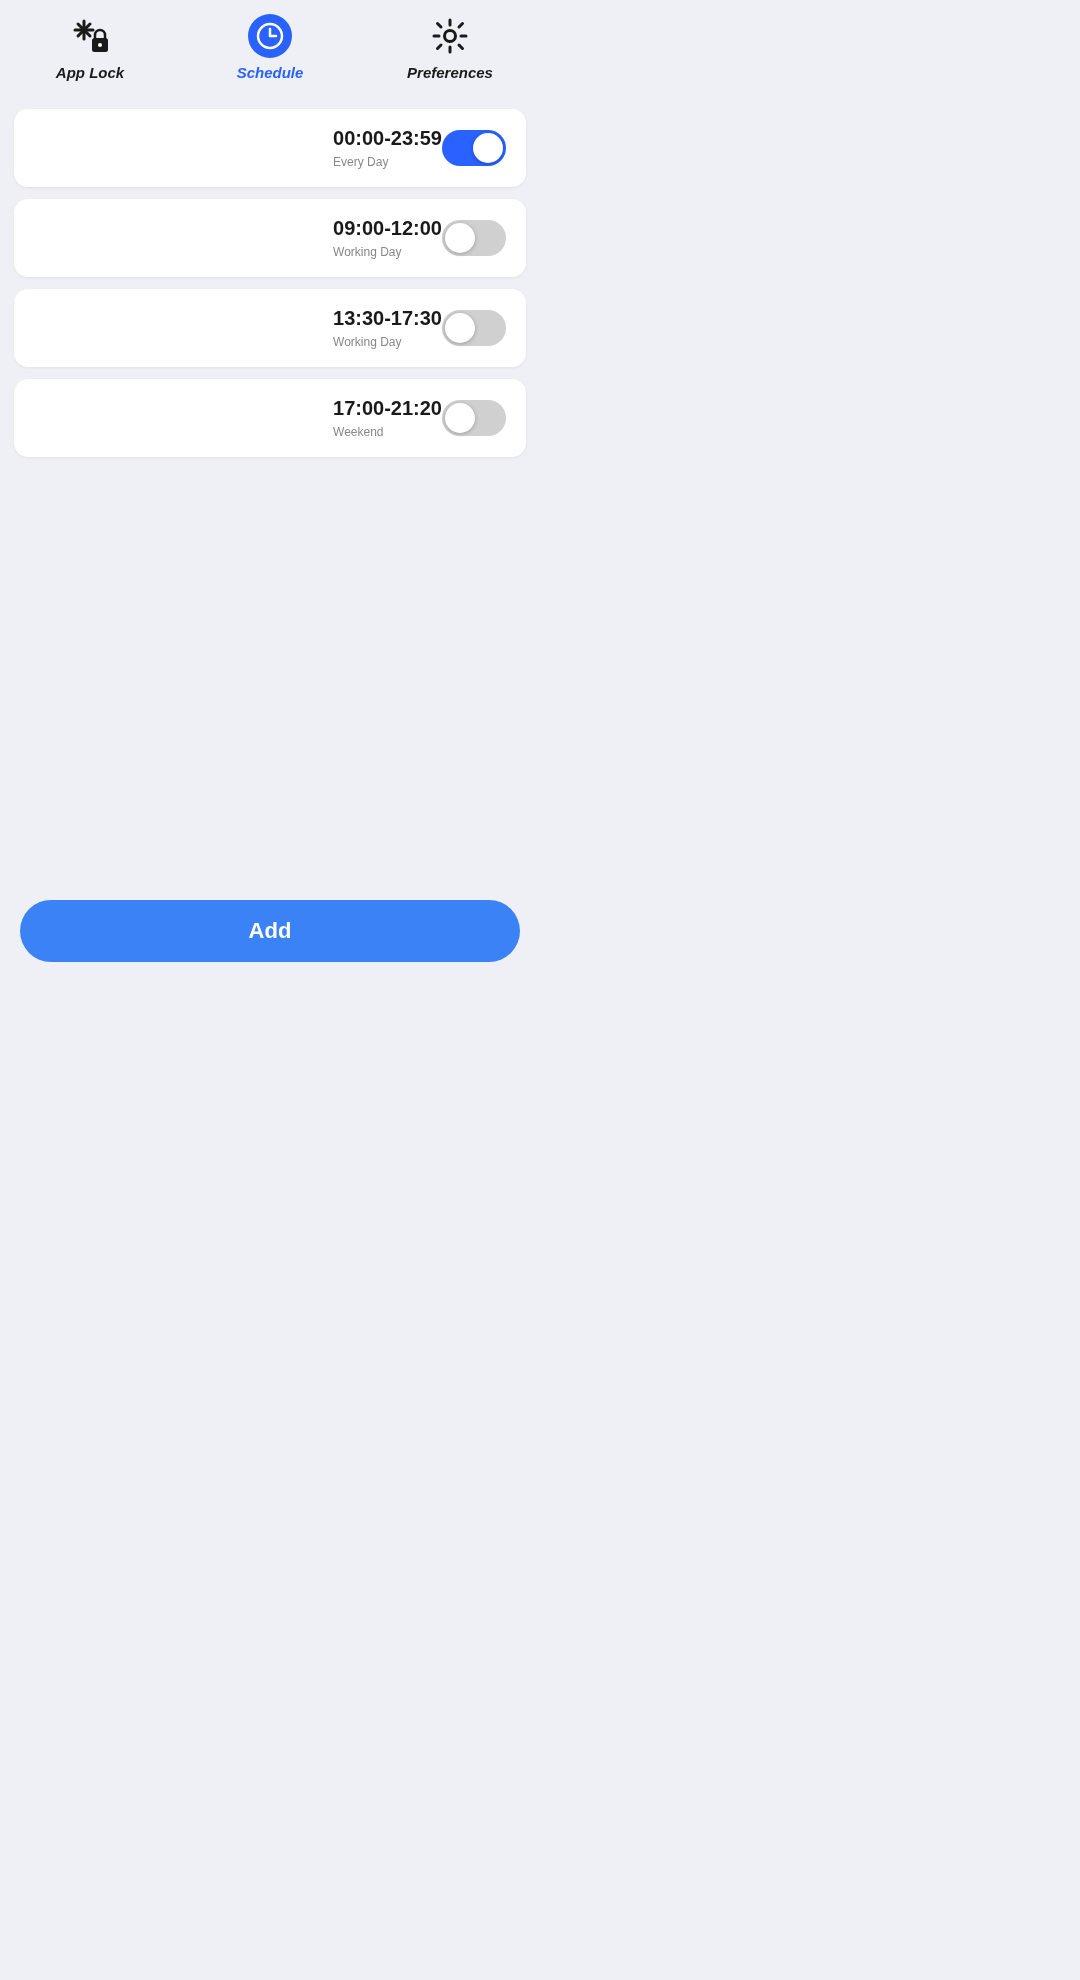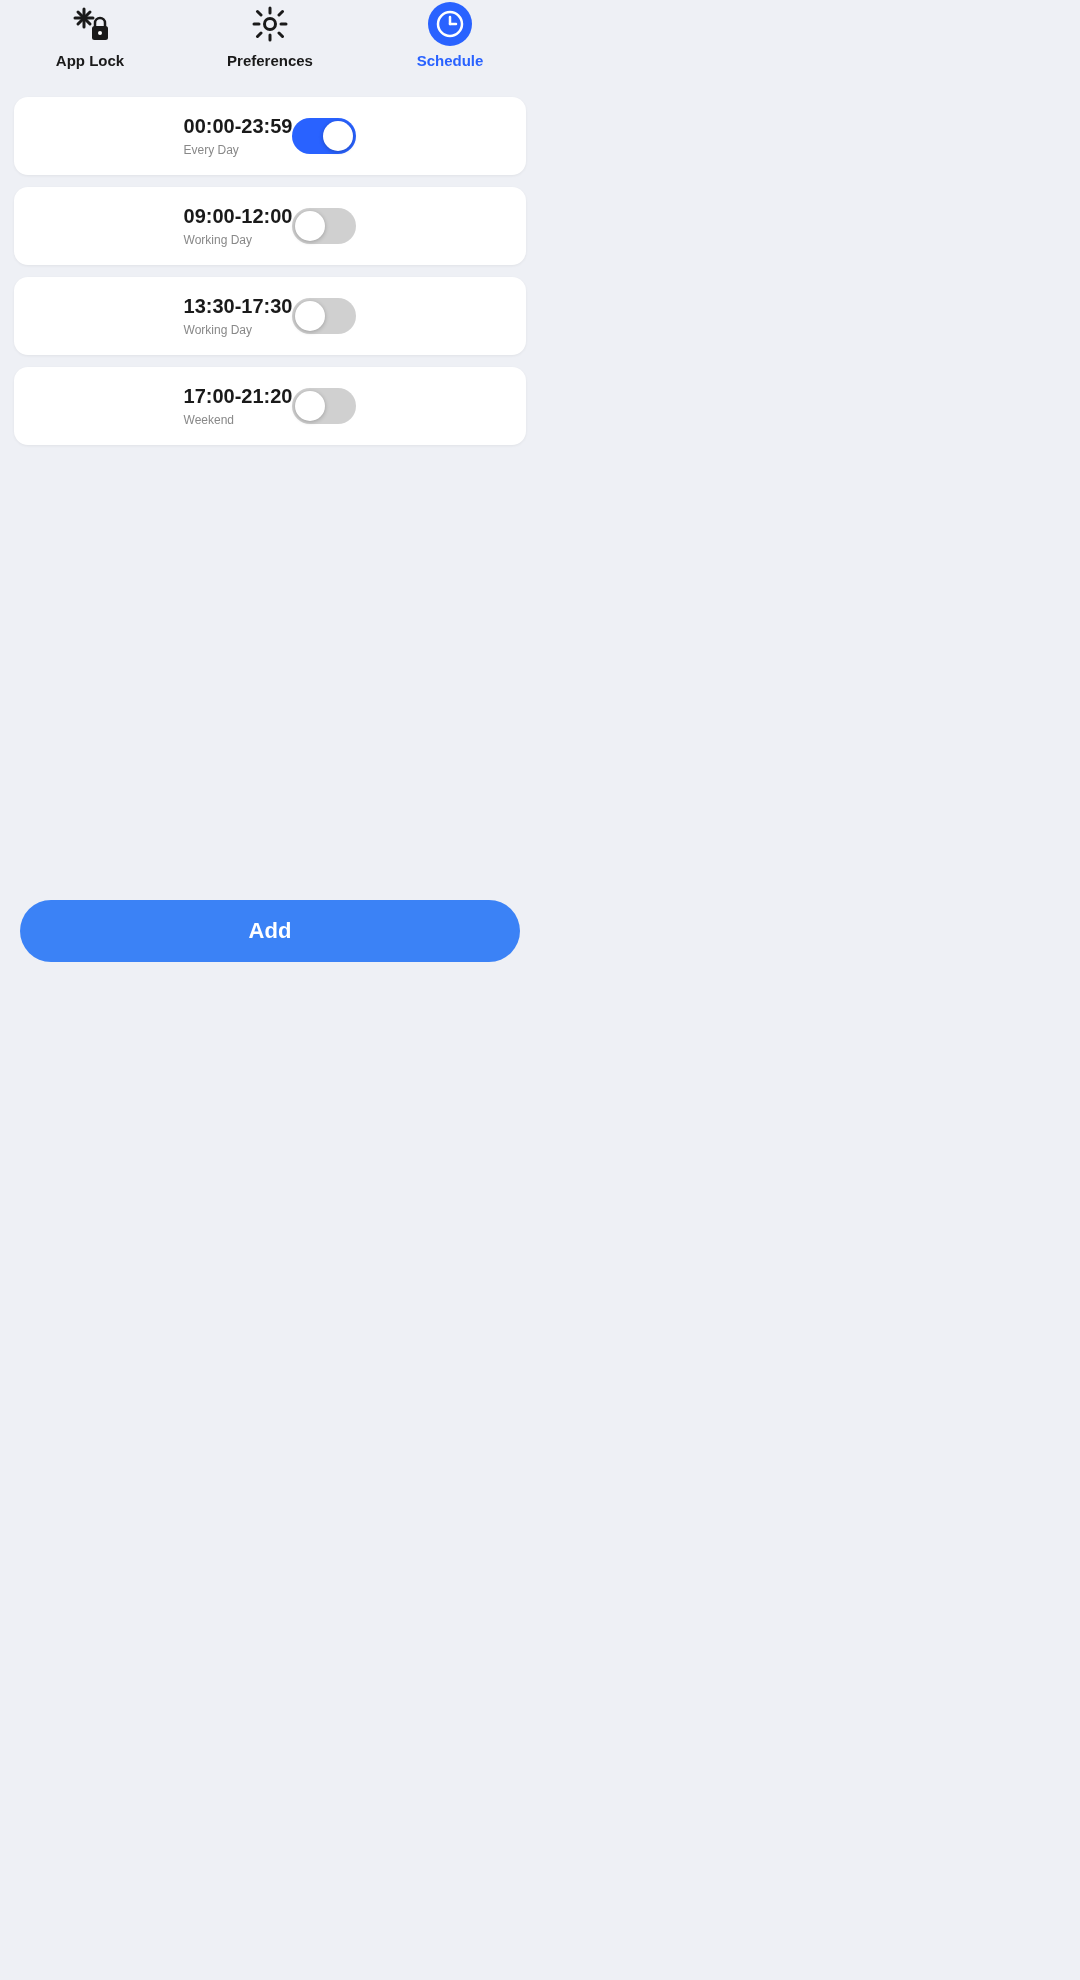--- a/index.html
+++ b/index.html
@@ -13,21 +13,22 @@
       display: flex;
       flex-direction: column;
     }
 
     
     .tab-bar {
       display: flex;
       justify-content: flex-end;
       align-items: center;
       background: #eef0f5;
-      padding: 2px 0 12px;
+      padding: 14px 0 12px;
+      font-style: italic;
     }
 
     .tab-item {
       display: flex;
       flex-direction: column;
       align-items: center;
       gap: 6px;
       cursor: pointer;
       flex: 1;
     }
@@ -69,21 +70,21 @@
       gap: 12px;
       padding: 16px 14px;
     }
 
     .schedule-card {
       background: #ffffff;
       border-radius: 14px;
       padding: 18px 20px;
       display: flex;
       align-items: center;
-      justify-content: center;
+      justify-content: flex-end;
       box-shadow: 0 1px 3px rgba(0,0,0,0.06);
     }
 
     .schedule-info {
       display: flex;
       flex-direction: column;
       gap: 5px;
     }
 
     .schedule-time {
@@ -177,40 +178,40 @@
         <path d="M25 22v-3a5 5 0 0 1 10 0v3" stroke="#1a1a1a" stroke-width="2.5" fill="none" stroke-linecap="round"></path>
         <circle cx="30" cy="29" r="2" fill="white"></circle>
       </svg>
     </div>
     <span class="tab-label">App Lock</span>
   </div>
 
 
   <div class="tab-item">
     <div class="tab-icon">
-      <svg width="40" height="40" viewBox="0 0 40 40" fill="none">
-        <circle cx="20" cy="20" r="5.5" stroke="#1a1a1a" stroke-width="3"></circle>
-        <path d="M20 4 L20 9 M20 31 L20 36 M4 20 L9 20 M31 20 L36 20 M7.5 7.5 L11 11 M29 29 L32.5 32.5 M32.5 7.5 L29 11 M11 29 L7.5 32.5" stroke="#1a1a1a" stroke-width="3" stroke-linecap="round"></path>
-      </svg>
-    </div>
-    <span class="tab-label">Preferences</span>
-  </div>
-
-  <div class="tab-item">
-    <div class="tab-icon">
       <div class="schedule-circle">
         <svg width="28" height="28" viewBox="0 0 28 28" fill="none">
           <circle cx="14" cy="14" r="12" stroke="white" stroke-width="2.5"></circle>
           <line x1="14" y1="7" x2="14" y2="14" stroke="white" stroke-width="2.5" stroke-linecap="round"></line>
           <line x1="14" y1="14" x2="20" y2="14" stroke="white" stroke-width="2.5" stroke-linecap="round"></line>
         </svg>
       </div>
     </div>
     <span class="tab-label active">Schedule</span>
   </div>
+
+  <div class="tab-item">
+    <div class="tab-icon">
+      <svg width="40" height="40" viewBox="0 0 40 40" fill="none">
+        <circle cx="20" cy="20" r="5.5" stroke="#1a1a1a" stroke-width="3"></circle>
+        <path d="M20 4 L20 9 M20 31 L20 36 M4 20 L9 20 M31 20 L36 20 M7.5 7.5 L11 11 M29 29 L32.5 32.5 M32.5 7.5 L29 11 M11 29 L7.5 32.5" stroke="#1a1a1a" stroke-width="3" stroke-linecap="round"></path>
+      </svg>
+    </div>
+    <span class="tab-label">Preferences</span>
+  </div>
 </nav>
 
 <div class="schedule-list">
 
   <div class="schedule-card">
     <div class="schedule-info">
       <span class="schedule-time">00:00-23:59</span>
       <span class="schedule-days">Every Day</span>
     </div>
     <div class="toggle">

